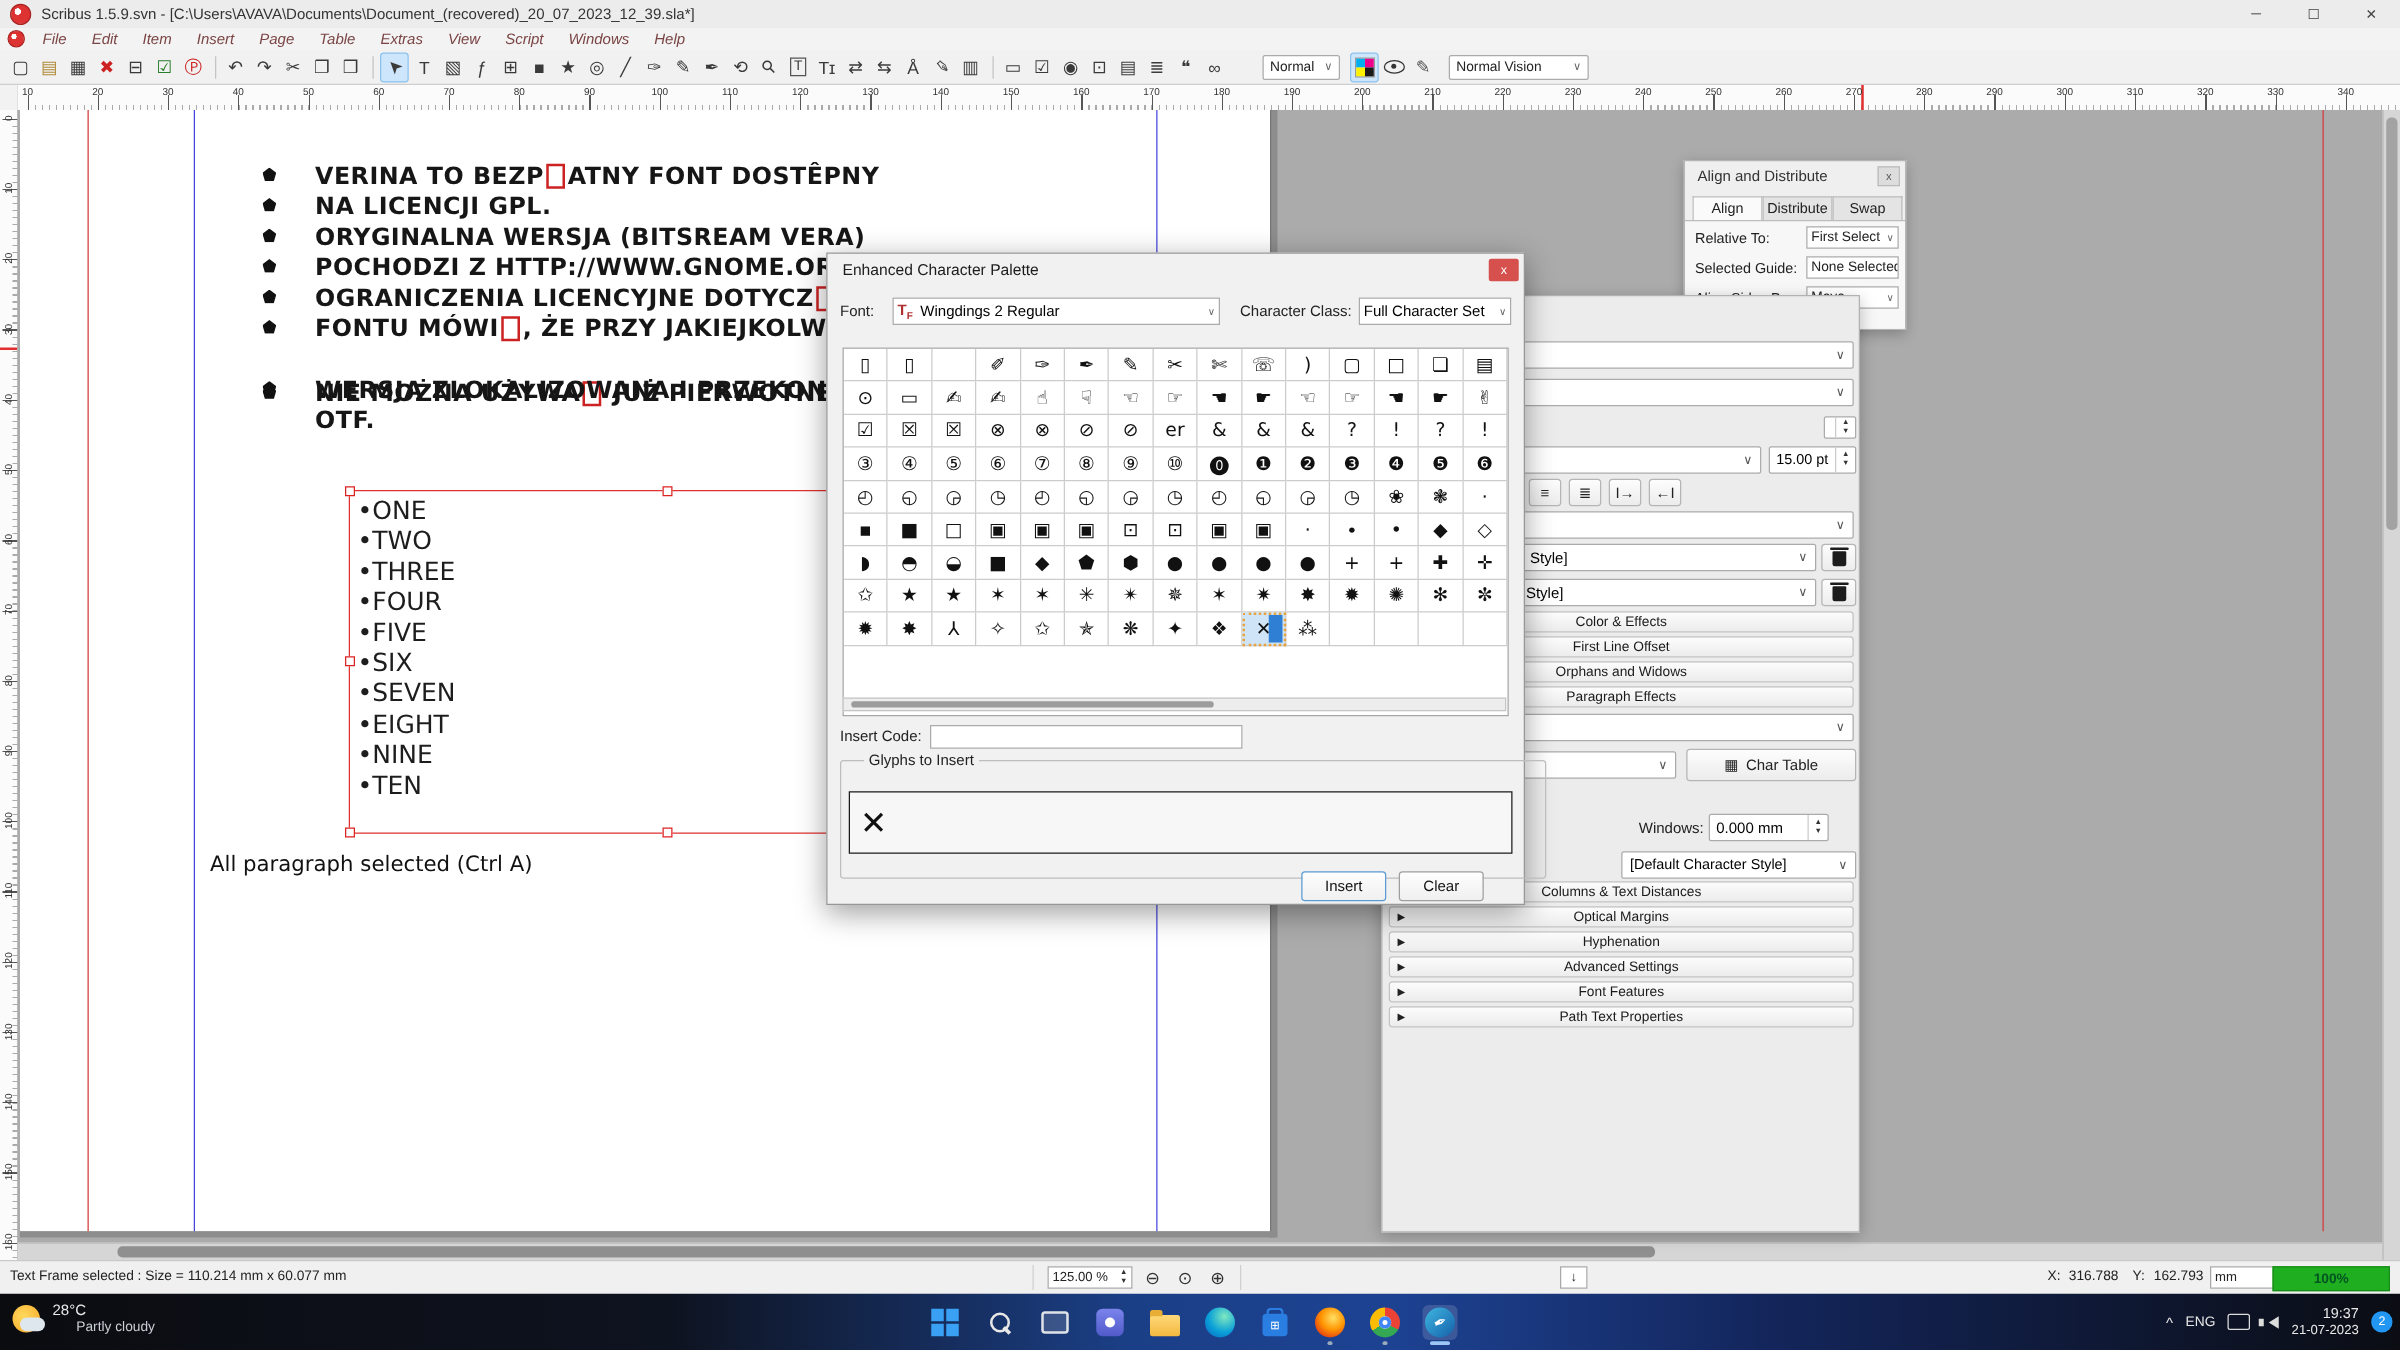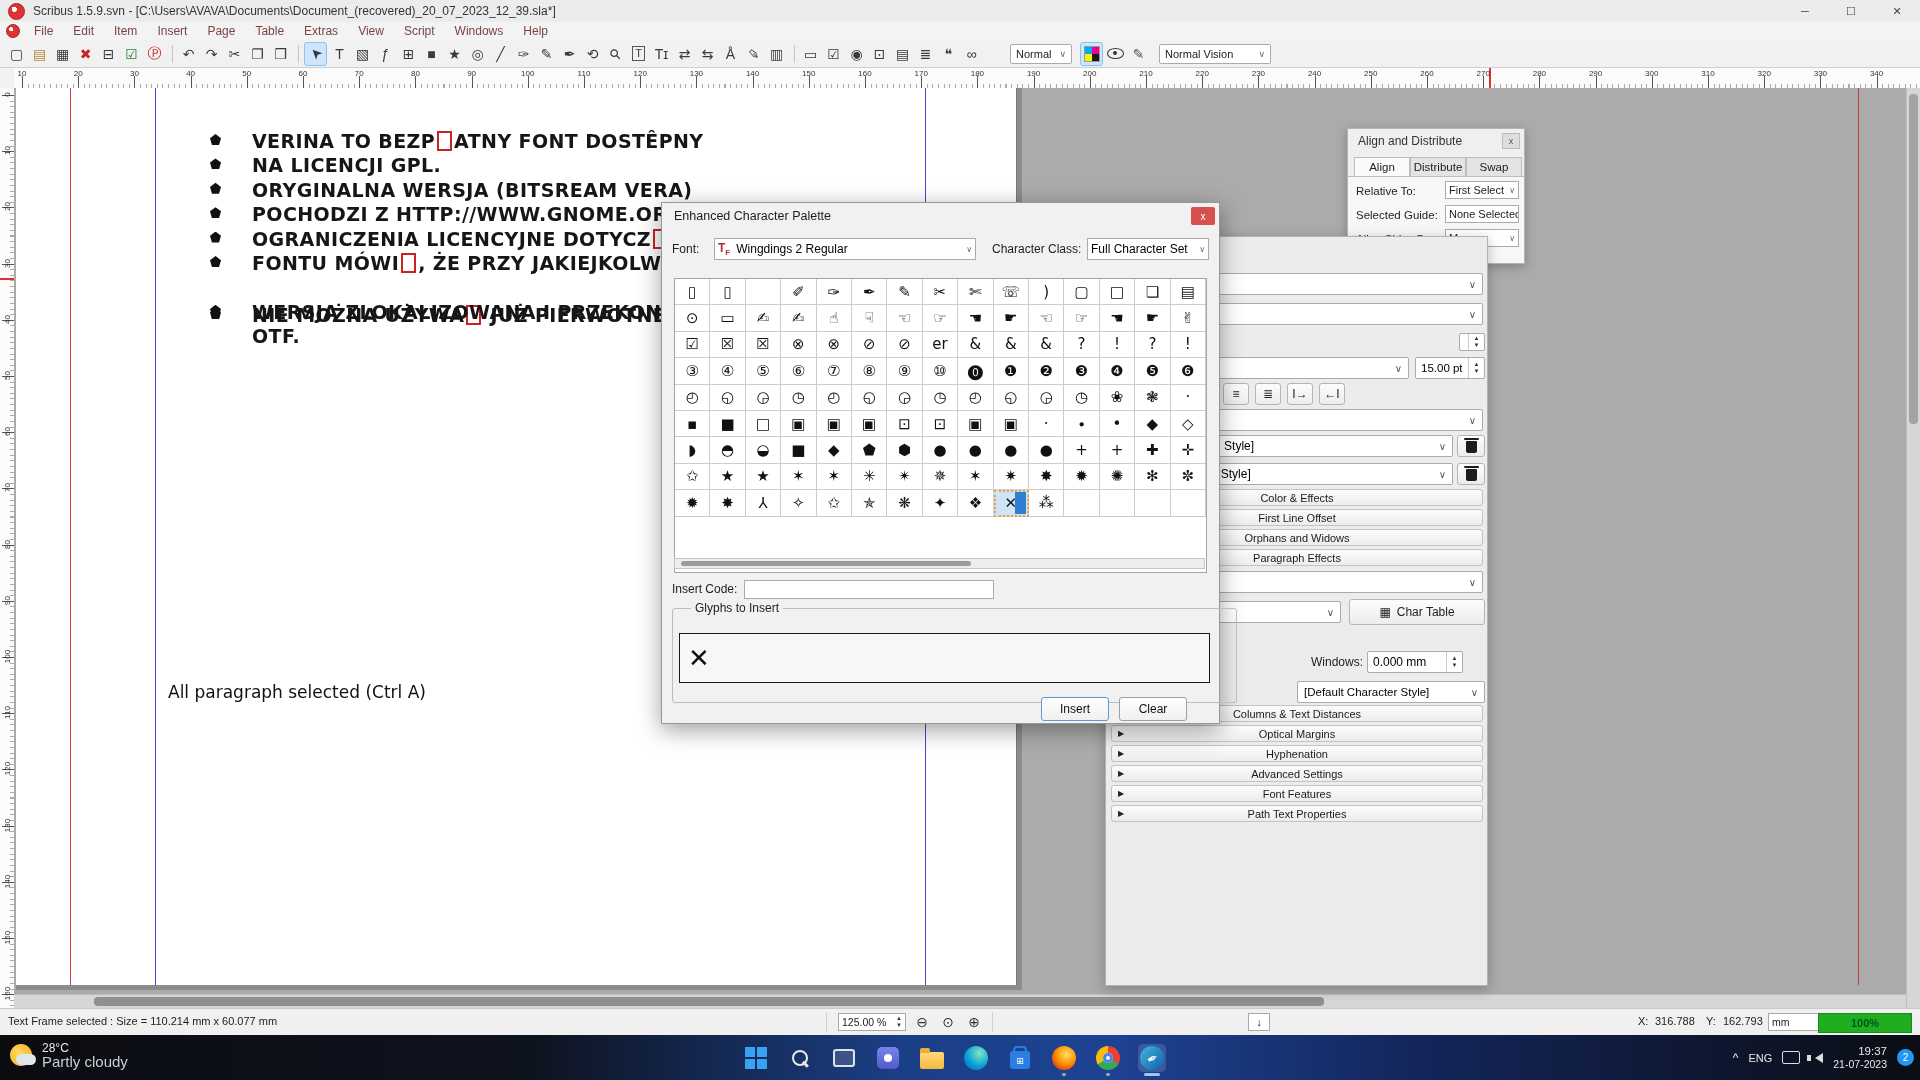--- a/index.html
+++ b/index.html
@@ -9,21 +9,21 @@
   
   #titlebar{left:0;top:0;width:1920px;height:22px;background:#ececec;border-bottom:1px solid #dcdcdc;
             display:flex;align-items:center;}
   .appicon{width:15px;height:15px;border-radius:50%;margin:0 8px 0 8px;
            background:radial-gradient(circle at 35% 35%,#fff 0 18%,#d33 20% 100%);border:1px solid #a22;}
   #title-text{font-size:12px;color:#333;}
   .winbtns{margin-left:auto;display:flex;height:22px;}
   .winbtn{width:46px;height:22px;display:flex;align-items:center;justify-content:center;
           font-size:11px;color:#444;}
   #menubar{left:0;top:22px;width:1920px;height:18px;background:#f3f3f3;border-bottom:1px solid #e0e0e0;
-           display:flex;align-items:center;font-size:12px;color:#7a4444;}
+           display:flex;align-items:center;font-size:12px;color:#7a4444;font-style:italic;}
   #menubar .mitem{padding:0 10px;}
   
   #toolbar{left:0;top:40px;width:1920px;height:28px;background:#f1f1f1;border-bottom:1px solid #cfcfcf;
            display:flex;align-items:center;padding-left:6px;box-sizing:border-box;}
   .tbtn{width:21px;height:22px;margin-right:2px;display:flex;align-items:center;justify-content:center;
         font-size:14px;color:#3a3a3a;border-radius:3px;flex:none;}
   .tbtn.active{background:#cde6fb;border:1px solid #8cc2ee;}
   .tbtn.boxed span{border:1px solid #555;padding:0 2px;font-size:11px;line-height:13px;}
   .tsep{width:1px;height:18px;background:#c4c4c4;margin:0 5px;flex:none;}
   .combo{background:#fff;border:1px solid #ababab;border-radius:2px;display:flex;align-items:center;
@@ -418,20 +418,39 @@
         <div class="bullet-line" style="left: 238px; top: 66.4px;"><span class="pent"></span><span>NA LICENCJI GPL.</span></div>
         <div class="bullet-line" style="left: 238px; top: 90.8px;"><span class="pent"></span><span>ORYGINALNA WERSJA (BITSREAM VERA)</span></div>
         <div class="bullet-line" style="left: 238px; top: 115.2px;"><span class="pent"></span><span>POCHODZI Z HTTP://WWW.GNOME.ORG/FONTS/</span></div>
         <div class="bullet-line" style="left: 238px; top: 139.6px;"><span class="pent"></span><span>OGRANICZENIA LICENCYJNE DOTYCZ</span><span class="missbox"></span><span>CE</span></div>
         <div class="bullet-line" style="left: 238px; top: 164px;"><span class="pent"></span><span>FONTU MÓWI</span><span class="missbox"></span><span>, ŻE PRZY JAKIEJKOLWIEK EDYCJI</span></div>
         <div class="bullet-line" style="left: 238px; top: 188.4px; margin-top: 28px;"><span class="pent"></span><span>NIE MOŻNA UŻYWA</span><span class="missbox"></span><span> JUŻ PIERWOTNEJ NAZWY.</span></div>
         <div class="bullet-line" style="left: 238px; top: 212.8px;"><span class="pent"></span><span>WERSJA ZLOKALIZOWANA I PRZEKONWERTOWAN</span></div>
         <div class="bullet-line" style="left: 238px; top: 237.2px;">OTF.</div>
       </div>
 
+    <div id="list-frame" style="left:265px;top:304px;width:508px;height:273px;">
+      <div class="handle" style="left:-4px;top:-4px;"></div>
+      <div class="handle" style="left:250px;top:-4px;"></div>
+      <div class="handle" style="left:-4px;top:132px;"></div>
+      <div class="handle" style="left:-4px;top:269px;"></div>
+      <div class="handle" style="left:250px;top:269px;"></div>
+      <div id="list-items" style="position:absolute;left:6px;top:3px;">
+          <div class="litem">•ONE</div>
+          <div class="litem">•TWO</div>
+          <div class="litem">•THREE</div>
+          <div class="litem">•FOUR</div>
+          <div class="litem">•FIVE</div>
+          <div class="litem">•SIX</div>
+          <div class="litem">•SEVEN</div>
+          <div class="litem">•EIGHT</div>
+          <div class="litem">•NINE</div>
+          <div class="litem">•TEN</div>
+        </div>
+    </div>
 
     <div id="notes-block" style="position:absolute;left:154px;top:592px;">
         <div class="noteline">All paragraph selected (Ctrl A)</div>
       </div>
   </div>
 
   <div class="abs" id="align-palette">
     <div style="position:absolute;left:10px;top:5px;font-size:12px;color:#333;">Align and Distribute</div>
     <div style="position:absolute;right:4px;top:4px;width:16px;height:14px;background:#ddd;border:1px solid #bbb;font-size:9px;display:flex;align-items:center;justify-content:center;color:#555;">x</div>
     <div id="align-tabs">
@@ -755,21 +774,21 @@
       <span style="margin-left:auto;">↓</span>
     </span>
     <span id="progress">100%</span>
   </div>
 
   <div class="abs" id="taskbar">
     <div id="weather">
       <span class="sun"></span>
       <span style="margin-left:10px;line-height:14px;">
         <span style="display:block;font-size:12px;">28°C</span>
-        <span style="display:block;font-size:15px;color:#c9cdd4;">Partly cloudy</span>
+        <span style="display:block;font-size:11px;color:#c9cdd4;margin-left:19px;">Partly cloudy</span>
       </span>
     </div>
     <div id="task-icons">
       <span class="ticon">
           <span class="winlogo">
             <i></i>
             <i></i>
             <i></i>
             <i></i>
           </span>

